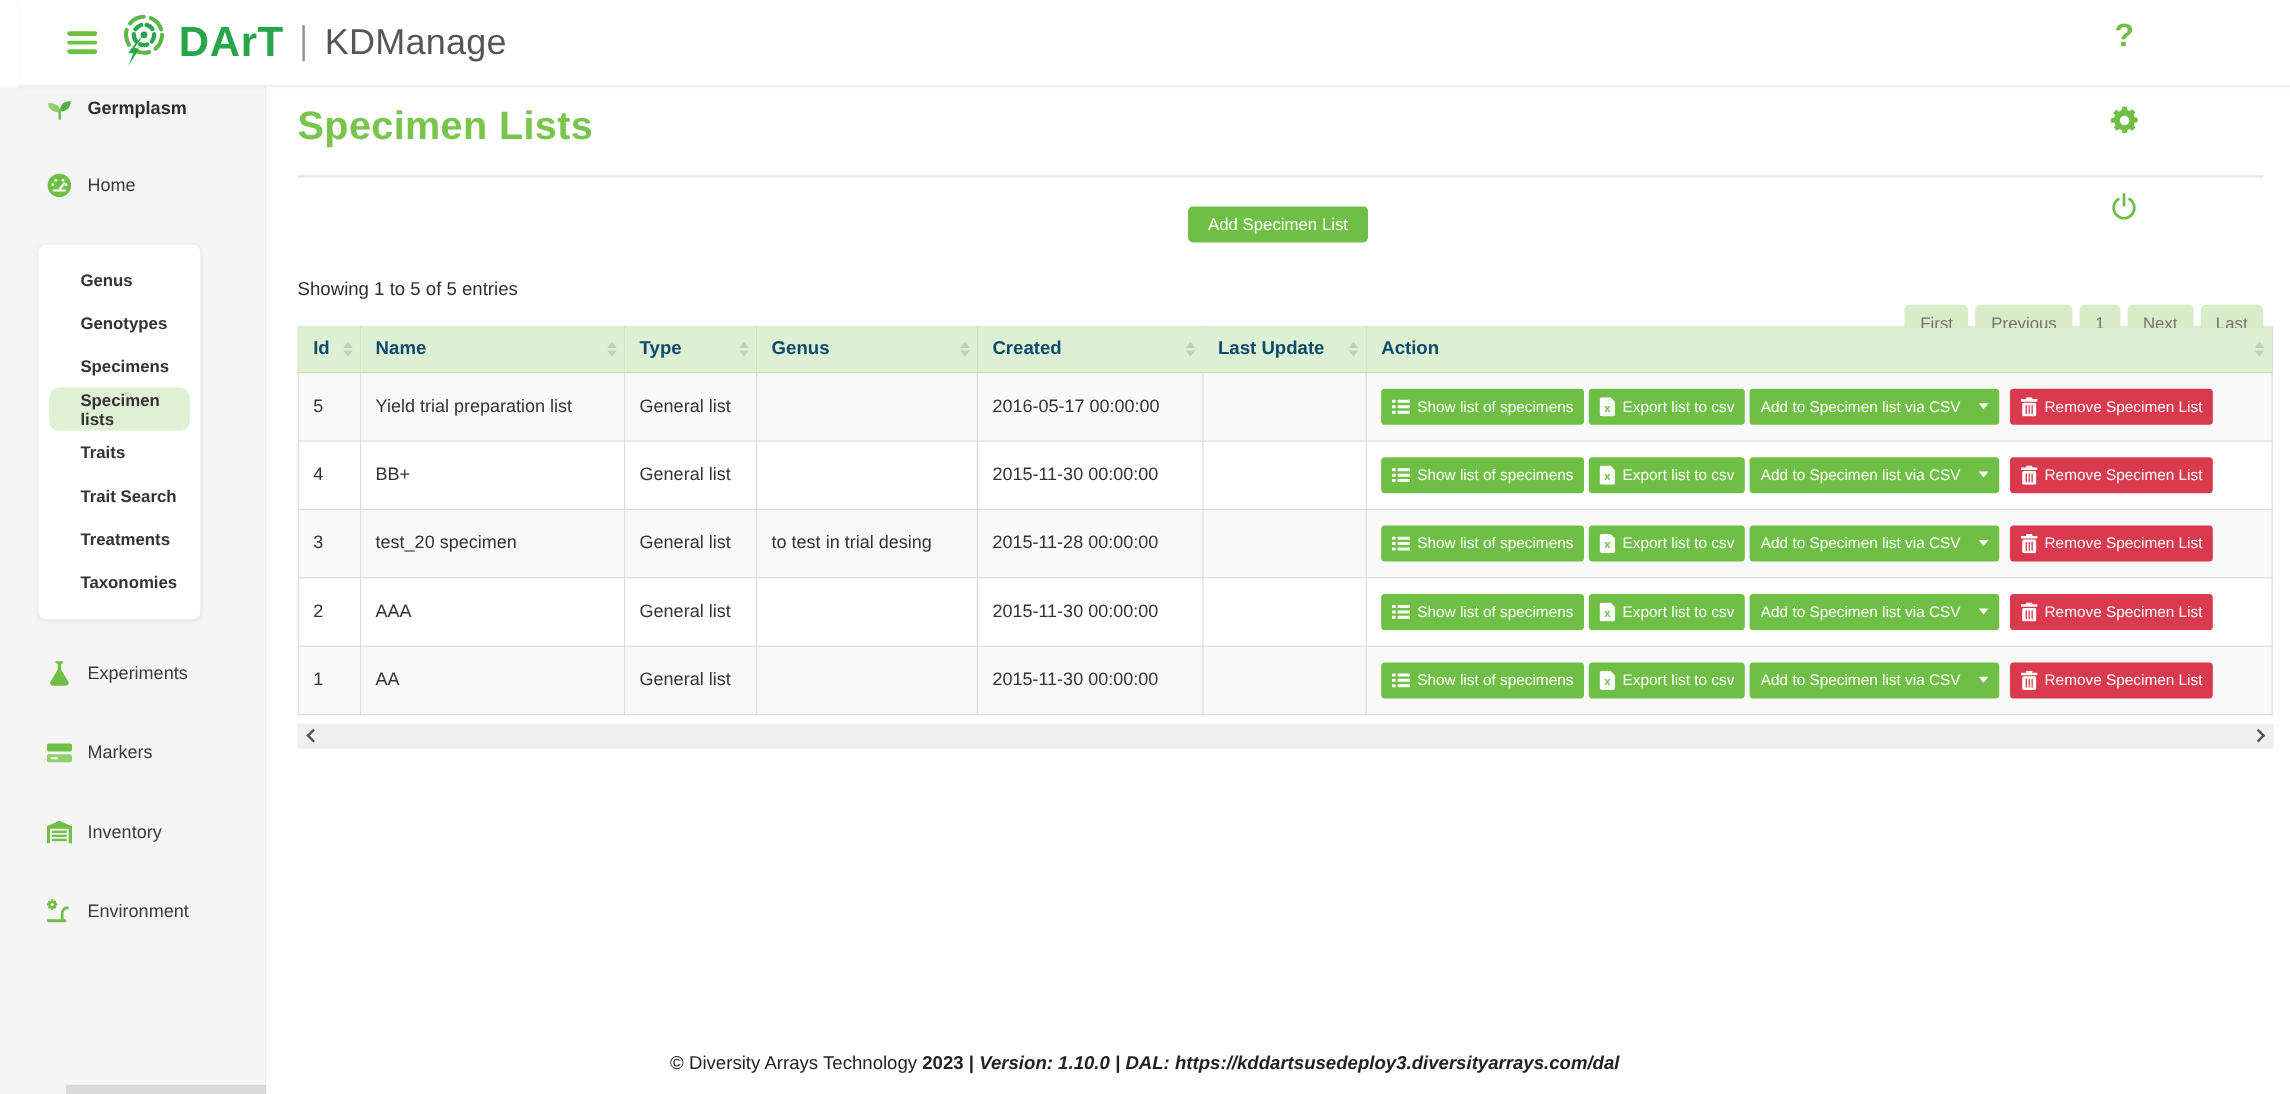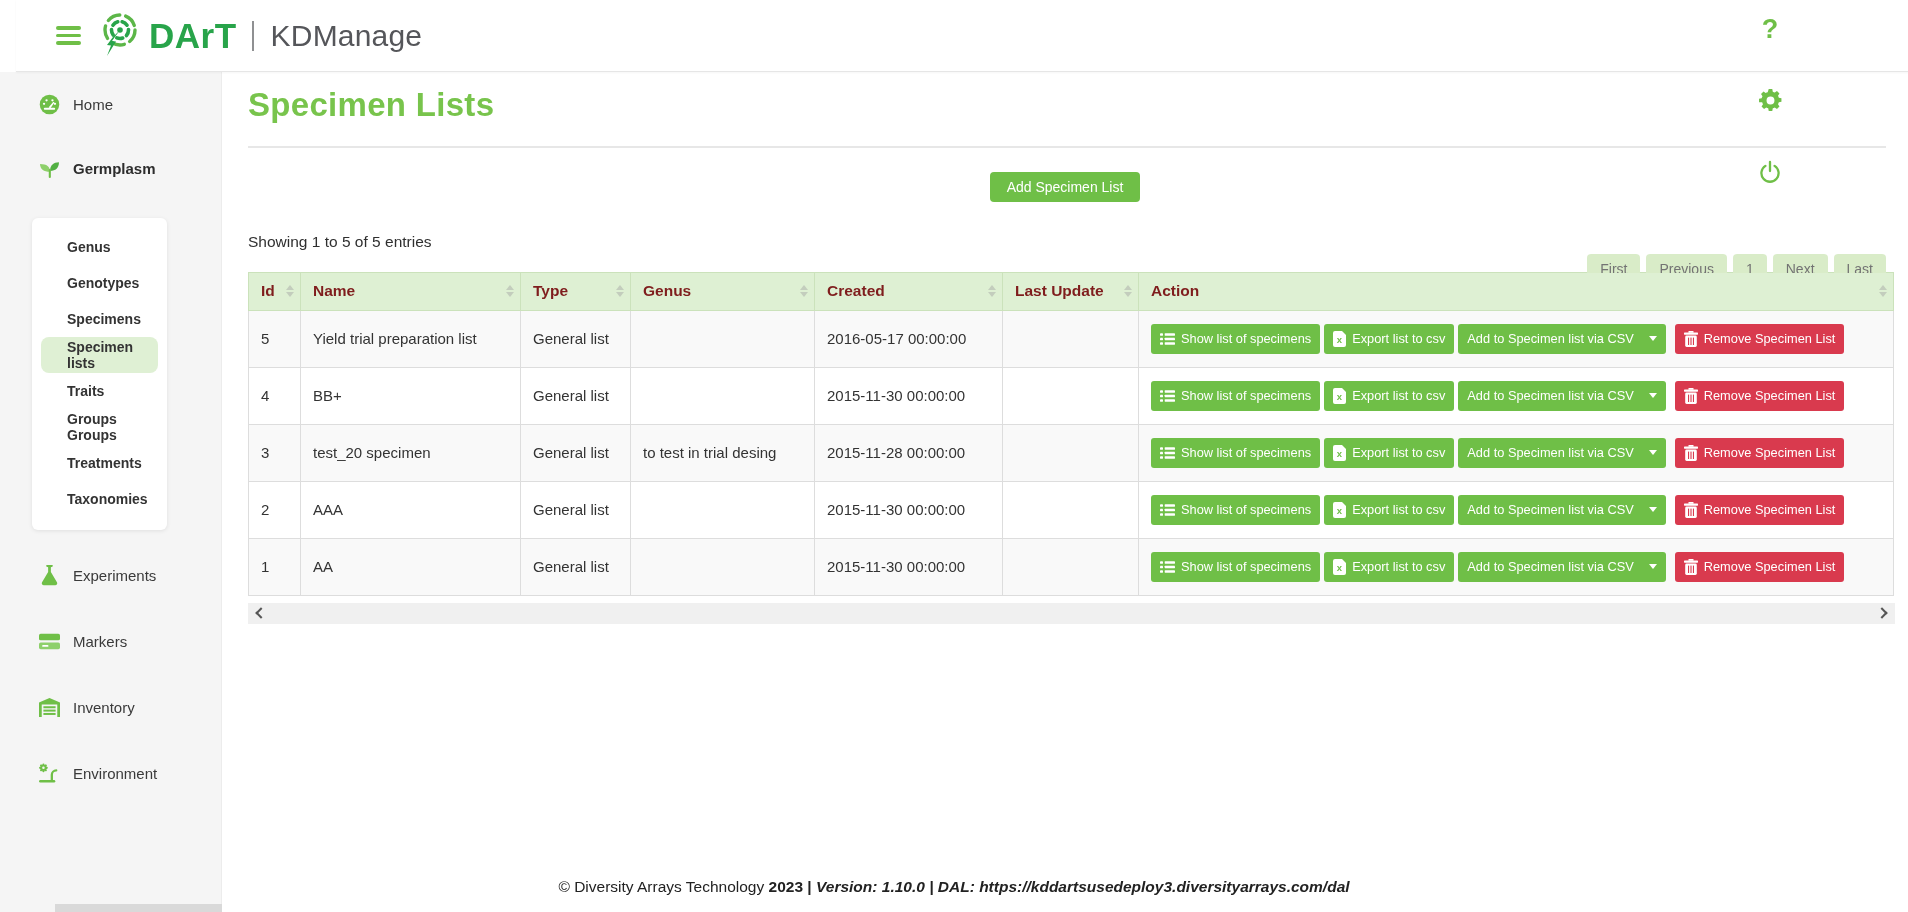--- a/index.html
+++ b/index.html
@@ -55,21 +55,21 @@
   .search-row label { font-size:15.5px; color:#2f2f2f; }
   .search-input { width:207px; height:38px; border:1px solid #d2d2d2; border-radius:10px;
     background:#fdfdfd; font-size:15px; padding:0 10px; font-family:inherit; }
   .pagination { position:absolute; right:0; top:21px; display:flex; gap:6px; }
   .pg { border:none; height:30px; padding:0 13px; border-radius:4px; font-family:inherit;
     background:var(--pale-green,#d9ecc8); color:#737373; font-size:14px; cursor:default; }
 
   
   .grid { margin:21px 0 0 26px; border-collapse:collapse; table-layout:fixed; width:1645px; }
   .grid th { position:relative; height:38px; background:var(--thead-green,#def0d3);
-    border:1px solid #cbe2bb; font-size:15.5px; font-weight:bold; color:#7f1d1d;
+    border:1px solid #cbe2bb; font-size:15.5px; font-weight:bold; color:#0c4a6e;
     text-align:left; padding:0 20px 0 12px; cursor:pointer; }
   .grid td { height:57px; border:1px solid #ddd; font-size:15px; color:#333;
     padding:0 10px 0 12px; vertical-align:middle; background:#fff; overflow:hidden; white-space:nowrap; }
   .grid tbody tr:nth-child(odd) td { background:#f9f9f9; }
   .sort { position:absolute; right:6px; top:50%; transform:translateY(-50%);
     display:flex; flex-direction:column; gap:2px; }
   .sort i { width:0; height:0; border-left:4px solid transparent; border-right:4px solid transparent; display:block; }
   .sort .up { border-bottom:5px solid #c3cdbd; }
   .sort .dn { border-top:5px solid #c3cdbd; }
   .acts { display:flex; align-items:center; }
@@ -134,65 +134,65 @@
     <span class="hicon">
       <svg width="24" height="24" viewBox="0 0 24 24" fill="none" stroke="#6fbf47" stroke-width="2.3" stroke-linecap="round">
           <path d="M7.4 5.9a8.6 8.6 0 1 0 9.2 0"></path>
           <line x1="12" y1="2" x2="12" y2="11"></line>
         </svg>
     </span>
   </div>
 </header>
 
 <aside class="sidebar">
+  <div class="side-item bold">
+    <span class="sicon">
+      <svg width="21" height="21" viewBox="0 0 20 20">
+          <path d="M10.6 11.5c0-4.5 3.2-7.5 8.4-7.5 0 5.2-3.2 8.3-8.4 8.3z" fill="#52b043"></path>
+          <path d="M10.4 12.3C10.4 8.3 7.5 5.6 1 5.6c0 4.7 3.4 7.5 9.4 7.5z" fill="#8ed06b"></path>
+          <rect x="9.3" y="10.4" width="2" height="8.6" rx="1" fill="#6fbf47"></rect>
+        </svg>
+    </span>
+    <span class="slabel">Germplasm</span>
+  </div>
   <div class="side-item first">
     <span class="sicon">
       <svg width="21" height="21" viewBox="0 0 20 20">
           <circle cx="10" cy="10" r="9.3" fill="#6fbf47"></circle>
           <g fill="#fff">
             <circle cx="4.8" cy="9.4" r="1.1"></circle>
             <circle cx="7.2" cy="6" r="1.1"></circle>
             <circle cx="12.8" cy="6" r="1.1"></circle>
             <circle cx="15.2" cy="9.4" r="1.1"></circle>
           </g>
           <path d="M9.3 12.6l4.4-5.3 1 .9-4 5.6z" fill="#fff"></path>
           <rect x="4.6" y="13.2" width="10.8" height="1.7" rx=".85" fill="#fff"></rect>
         </svg>
     </span>
     <span class="slabel">Home</span>
   </div>
-  <div class="side-item bold">
-    <span class="sicon">
-      <svg width="21" height="21" viewBox="0 0 20 20">
-          <path d="M10.6 11.5c0-4.5 3.2-7.5 8.4-7.5 0 5.2-3.2 8.3-8.4 8.3z" fill="#52b043"></path>
-          <path d="M10.4 12.3C10.4 8.3 7.5 5.6 1 5.6c0 4.7 3.4 7.5 9.4 7.5z" fill="#8ed06b"></path>
-          <rect x="9.3" y="10.4" width="2" height="8.6" rx="1" fill="#6fbf47"></rect>
-        </svg>
-    </span>
-    <span class="slabel">Germplasm</span>
-  </div>
 
   <div class="subcard">
       <div class="sub-item">
         <span class="sub-label">Genus</span>
       </div>
       <div class="sub-item">
         <span class="sub-label">Genotypes</span>
       </div>
       <div class="sub-item">
         <span class="sub-label">Specimens</span>
       </div>
       <div class="sub-item active">
         <span class="sub-label">Specimen lists</span>
       </div>
       <div class="sub-item">
         <span class="sub-label">Traits</span>
       </div>
       <div class="sub-item">
-        <span class="sub-label">Groups Groups</span>
+        <span class="sub-label">Trait Search</span>
       </div>
       <div class="sub-item">
         <span class="sub-label">Treatments</span>
       </div>
       <div class="sub-item">
         <span class="sub-label">Taxonomies</span>
       </div>
     </div>
 
   <div class="side-lower">

